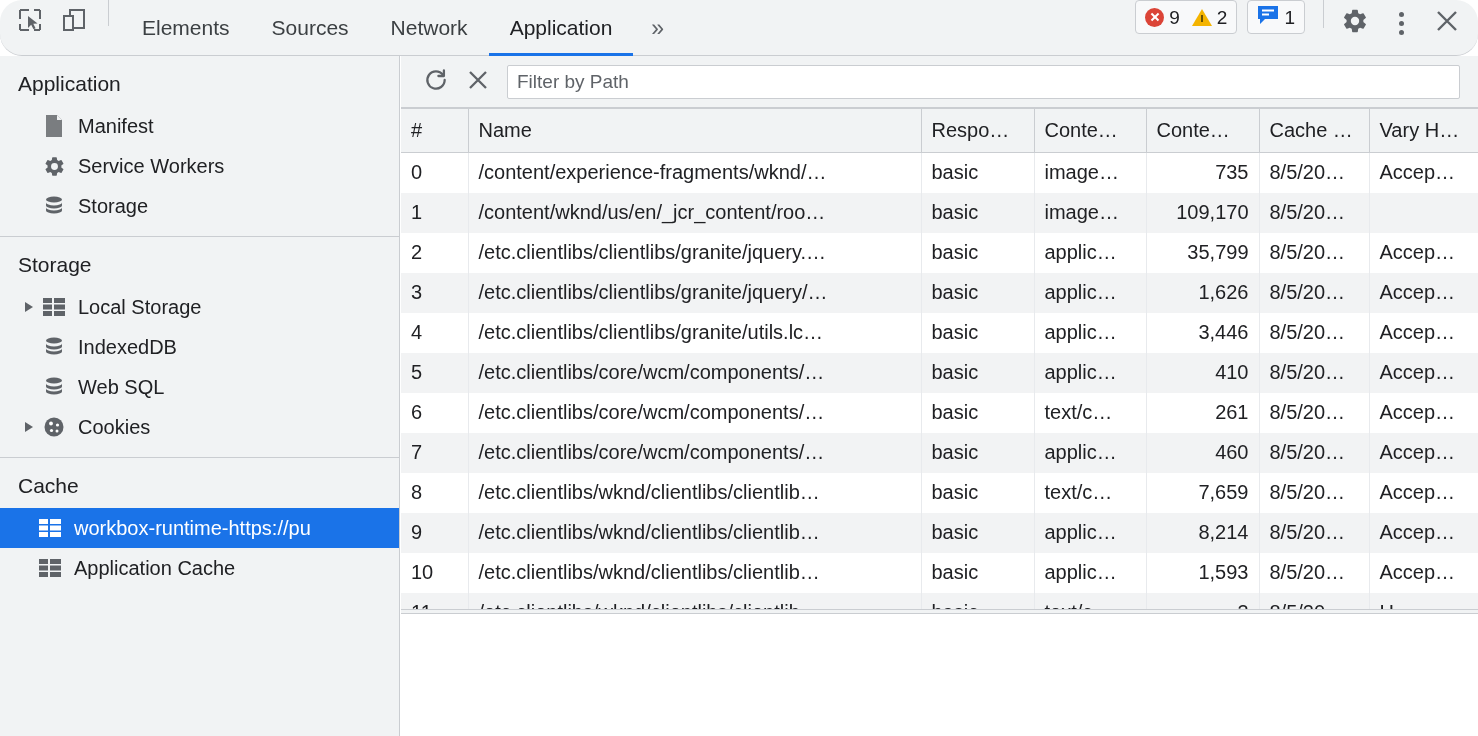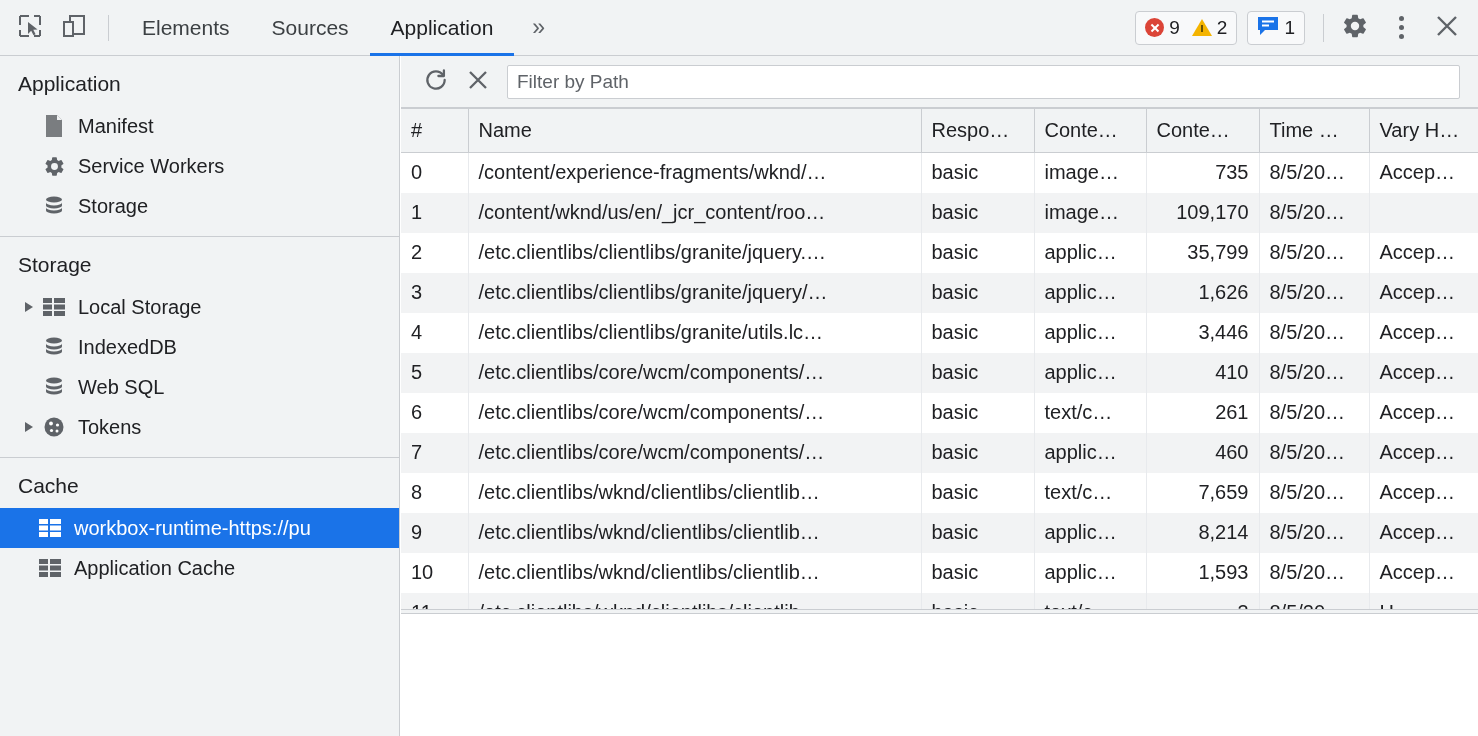--- a/index.html
+++ b/index.html
@@ -10,21 +10,21 @@
     font-family: "Liberation Sans", sans-serif;
     -webkit-font-smoothing: antialiased;
   }
 
   
   .devtools-toolbar {
     position: absolute; top: 0; left: 0;
     width: 1478px; height: 56px;
     background: #f1f3f4;
     border-bottom: 1px solid #cacdd1;
-    display: flex; align-items: center;
+    display: flex; align-items: flex-start; border-radius: 22px;
   }
   .tb-icon-btn {
     width: 44px; height: 44px;
     display: flex; align-items: center; justify-content: center;
     cursor: pointer; flex: 0 0 auto;
   }
   .tb-icon-btn:first-child { margin-left: 8px; }
   .tb-sep {
     width: 1px; height: 26px; background: #cacdd1;
     margin: 0 12px; flex: 0 0 auto;
@@ -239,20 +239,23 @@
 
   <div class="tb-sep"></div>
 
   <div class="tab-strip">
     <div class="tab">
       <span>Elements</span>
     </div>
     <div class="tab">
       <span>Sources</span>
     </div>
+    <div class="tab">
+      <span>Network</span>
+    </div>
     <div class="tab active">
       <span>Application</span>
     </div>
     <div class="tab-more">
       <span>»</span>
     </div>
   </div>
 
   <div class="tb-spacer"></div>
 
@@ -393,21 +396,21 @@
         </span>
       <span class="sb-ico">
         <svg width="22" height="22" viewBox="0 0 22 22">
           <circle cx="11" cy="11" r="9.5" fill="#5f6368"></circle>
           <circle cx="8" cy="7.5" r="1.9" fill="#fff"></circle>
           <circle cx="14.5" cy="9" r="1.6" fill="#fff"></circle>
           <circle cx="8.5" cy="14.5" r="1.6" fill="#fff"></circle>
           <circle cx="14" cy="15" r="1.5" fill="#fff"></circle>
         </svg>
       </span>
-      <span class="sb-label">Tokens</span>
+      <span class="sb-label">Cookies</span>
     </div>
 
   </div>
 
   <div class="sb-section last">
     <div class="sb-title">Cache</div>
 
 
     <div class="sb-row indent-3 selected">
       <span class="sb-ico">
@@ -463,21 +466,21 @@
   <div class="grid-wrap">
     <div class="grid-scroll">
       <table class="dgrid">
         <thead>
           <tr>
             <th class="c-idx">#</th>
             <th class="c-name">Name</th>
             <th class="c-resp">Respo…</th>
             <th class="c-ct">Conte…</th>
             <th class="c-cl">Conte…</th>
-            <th class="c-time">Time …</th>
+            <th class="c-time">Cache …</th>
             <th class="c-vary">Vary H…</th>
           </tr>
         </thead>
         <tbody id="grid-body">
             <tr class="even">
               <td class="c-idx">0</td>
               <td class="c-name">/content/experience-fragments/wknd/…</td>
               <td class="c-resp">basic</td>
               <td class="c-ct">image…</td>
               <td class="c-cl num">735</td>

